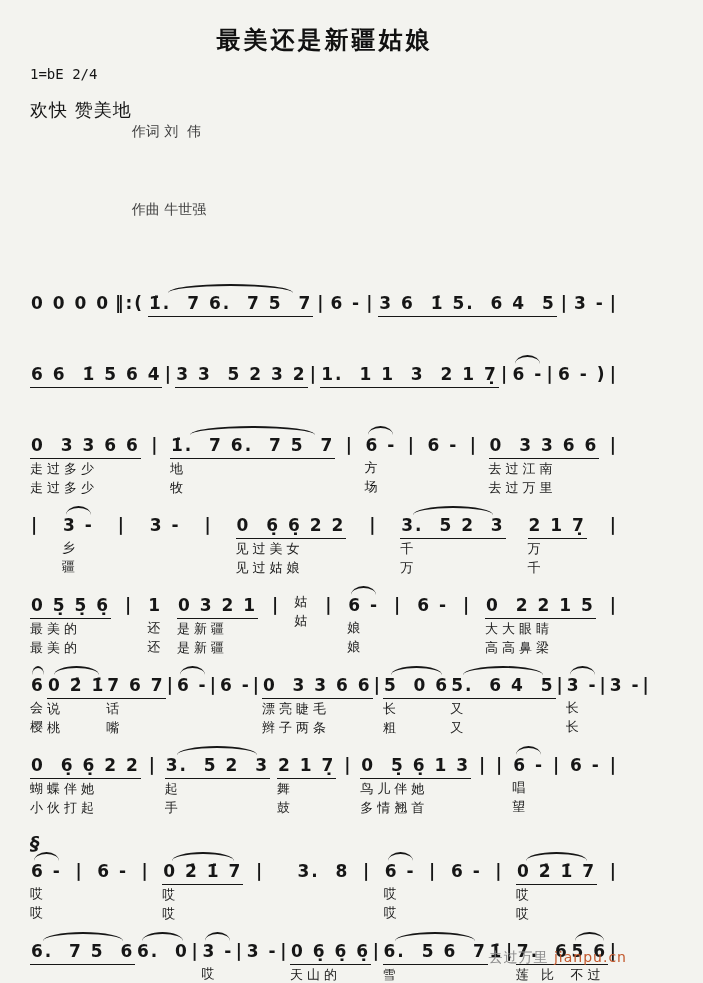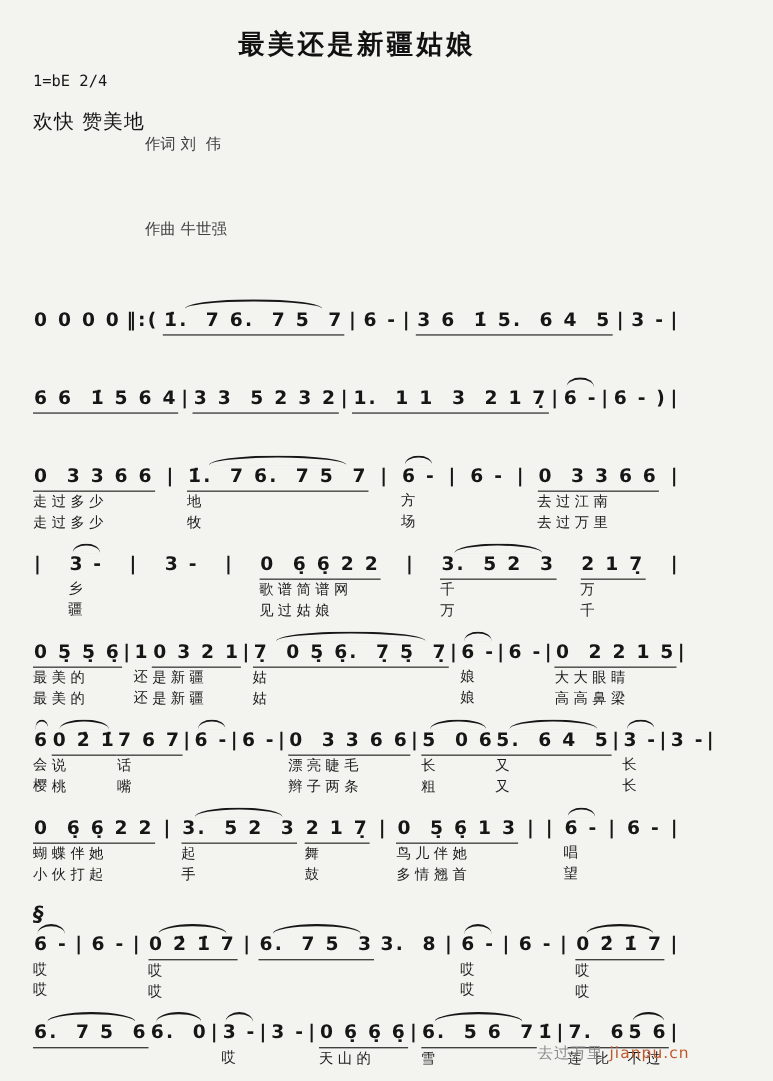--- a/index.html
+++ b/index.html
@@ -14,21 +14,21 @@
   .title{
     text-align:center;font-size:24px;font-weight:bold;letter-spacing:3px;
     margin-top:14px;color:#111;
   }
   .meta-row{display:flex;justify-content:flex-start;margin-top:10px;}
   .meta-left{font-size:14px;}
   .key-sig{font-family:"DejaVu Sans Mono", monospace;font-size:14px;}
   .tempo{margin-top:16px;font-size:18px;letter-spacing:1px;}
   .meta-right{font-size:14px;text-align:left;line-height:26px;white-space:pre;}
   .credit{color:#404040;}
-  .score{margin-top:4px;}
+  .score{margin-top:16px;}
   .system{display:flex;align-items:flex-start;justify-content:space-between;margin-bottom:15px;}
   .system.nolyr{margin-bottom:44px;}
   .cell{display:flex;flex-direction:column;align-items:flex-start;}
   .n{
     font-weight:bold;font-size:17px;line-height:26px;white-space:pre;
     position:relative;letter-spacing:2px;padding:0 1px;
   }
   .n.u1{border-bottom:1px solid #161616;}
   .n.tie::before{
     content:"";position:absolute;left:12%;right:12%;top:-6px;height:7px;
@@ -204,21 +204,21 @@
           <span class="lyr"> </span>
           <span class="lyr"> </span>
         </span>
         <span class="cell bar">
           <span class="n">|</span>
           <span class="lyr"> </span>
           <span class="lyr"> </span>
         </span>
         <span class="cell">
           <span class="n u1">0  6̣ 6̣ 2 2</span>
-          <span class="lyr">歌谱简谱网</span>
+          <span class="lyr">见过美女</span>
           <span class="lyr">见过姑娘</span>
         </span>
         <span class="cell bar">
           <span class="n">|</span>
           <span class="lyr"> </span>
           <span class="lyr"> </span>
         </span>
         <span class="cell">
           <span class="n u1 tie">3.  5 2  3</span>
           <span class="lyr">千</span>
@@ -255,21 +255,20 @@
           <span class="n u1">0 3 2 1</span>
           <span class="lyr">是新疆</span>
           <span class="lyr">是新疆</span>
         </span>
         <span class="cell bar">
           <span class="n">|</span>
           <span class="lyr"> </span>
           <span class="lyr"> </span>
         </span>
         <span class="cell">
-          <span class="n u1 tie">7̣  0 5̣ 6̣.  7̣ 5̣  7̣</span>
           <span class="lyr">姑</span>
           <span class="lyr">姑</span>
         </span>
         <span class="cell bar">
           <span class="n">|</span>
           <span class="lyr"> </span>
           <span class="lyr"> </span>
         </span>
         <span class="cell">
           <span class="n tie">6 -</span>
@@ -477,21 +476,20 @@
           <span class="n u1 tie">0 2̇ 1̇ 7</span>
           <span class="lyr">哎</span>
           <span class="lyr">哎</span>
         </span>
         <span class="cell bar">
           <span class="n">|</span>
           <span class="lyr"> </span>
           <span class="lyr"> </span>
         </span>
         <span class="cell">
-          <span class="n u1 tie">6.  7 5  3</span>
           <span class="lyr"> </span>
           <span class="lyr"> </span>
         </span>
         <span class="cell">
           <span class="n">3.  8</span>
           <span class="lyr"> </span>
           <span class="lyr"> </span>
         </span>
         <span class="cell bar">
           <span class="n">|</span>

